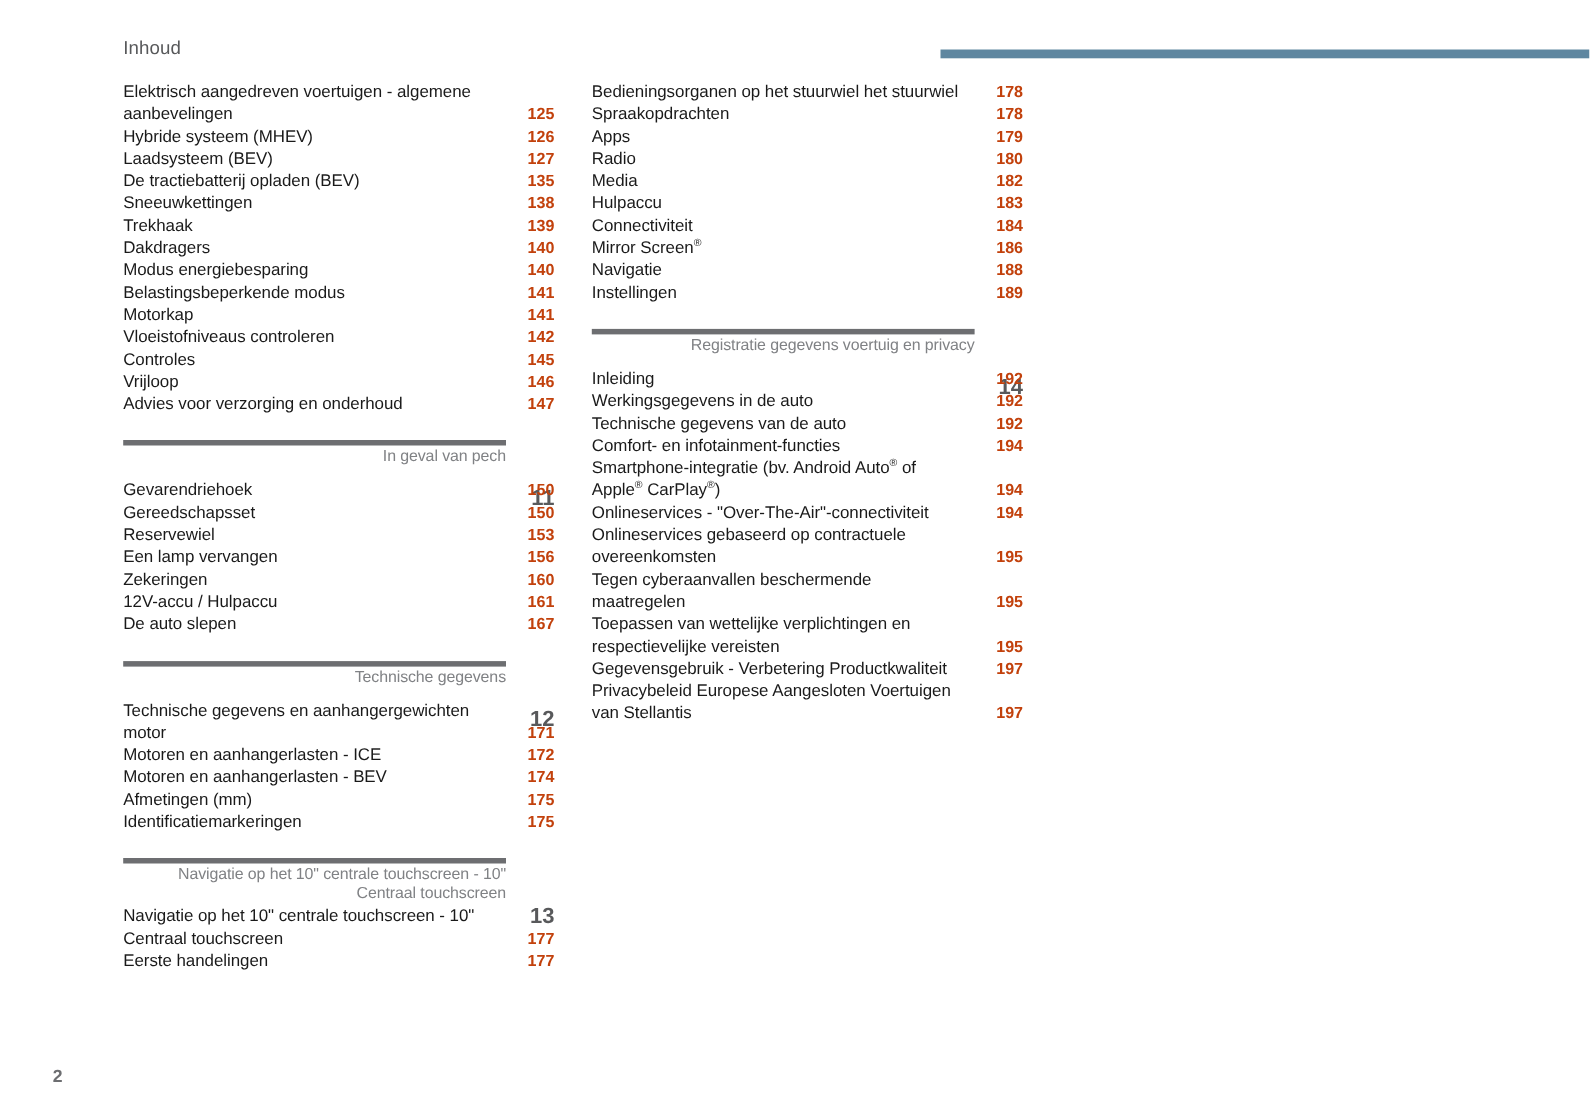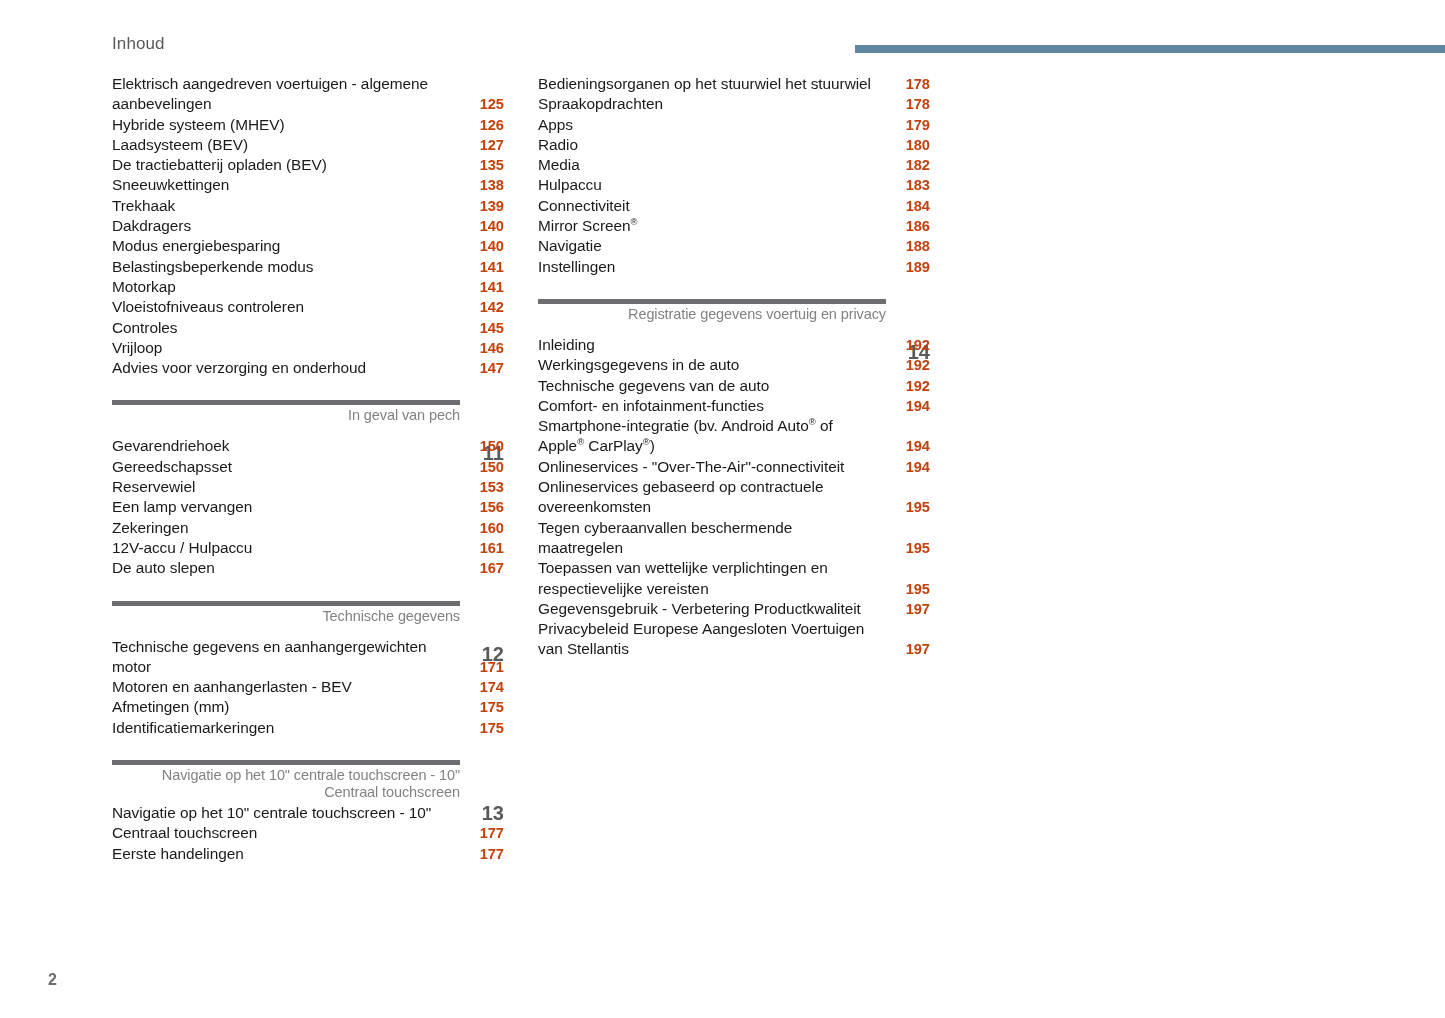--- a/index.html
+++ b/index.html
@@ -238,20 +238,24 @@
       <div class="chapter-header">
         <div class="chapter-rule"></div>
         <span class="chapter-title">Technische gegevens</span>
         <span class="chapter-number">12</span>
       </div>
       <div class="toc-entry">
         <span class="toc-entry-label">Technische gegevens en aanhangergewichten motor</span>
         <span class="toc-entry-page">171</span>
       </div>
       <div class="toc-entry">
+        <span class="toc-entry-label">Motoren en aanhangerlasten - ICE</span>
+        <span class="toc-entry-page">172</span>
+      </div>
+      <div class="toc-entry">
         <span class="toc-entry-label">Motoren en aanhangerlasten - BEV</span>
         <span class="toc-entry-page">174</span>
       </div>
       <div class="toc-entry">
         <span class="toc-entry-label">Afmetingen (mm)</span>
         <span class="toc-entry-page">175</span>
       </div>
       <div class="toc-entry">
         <span class="toc-entry-label">Identificatiemarkeringen</span>
         <span class="toc-entry-page">175</span>

